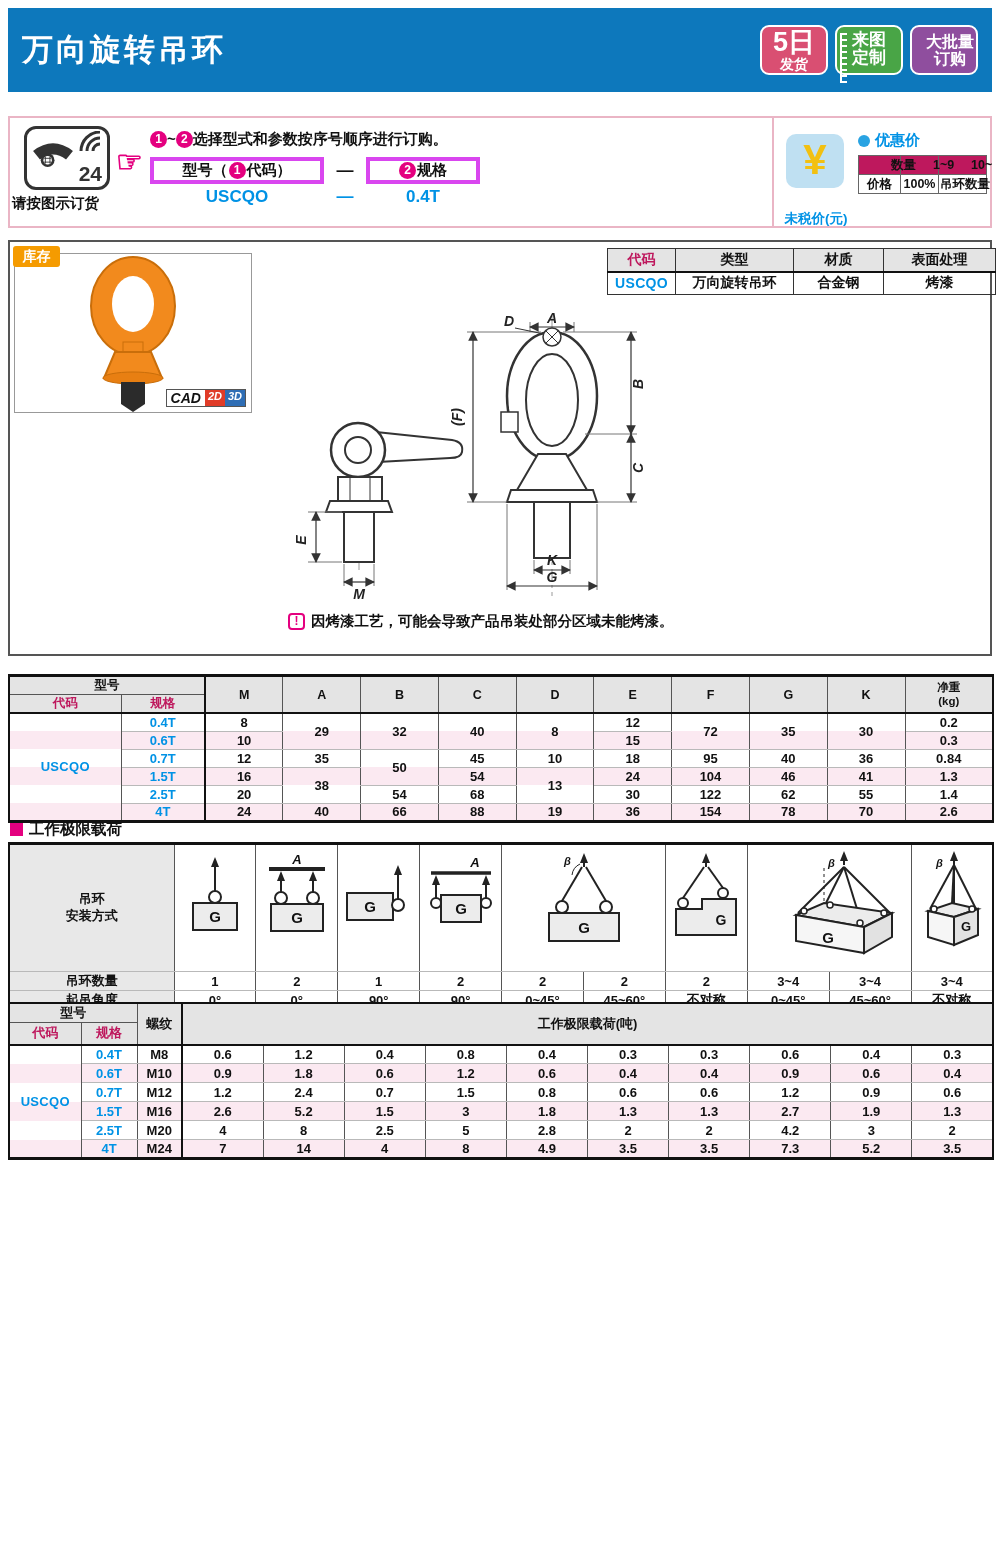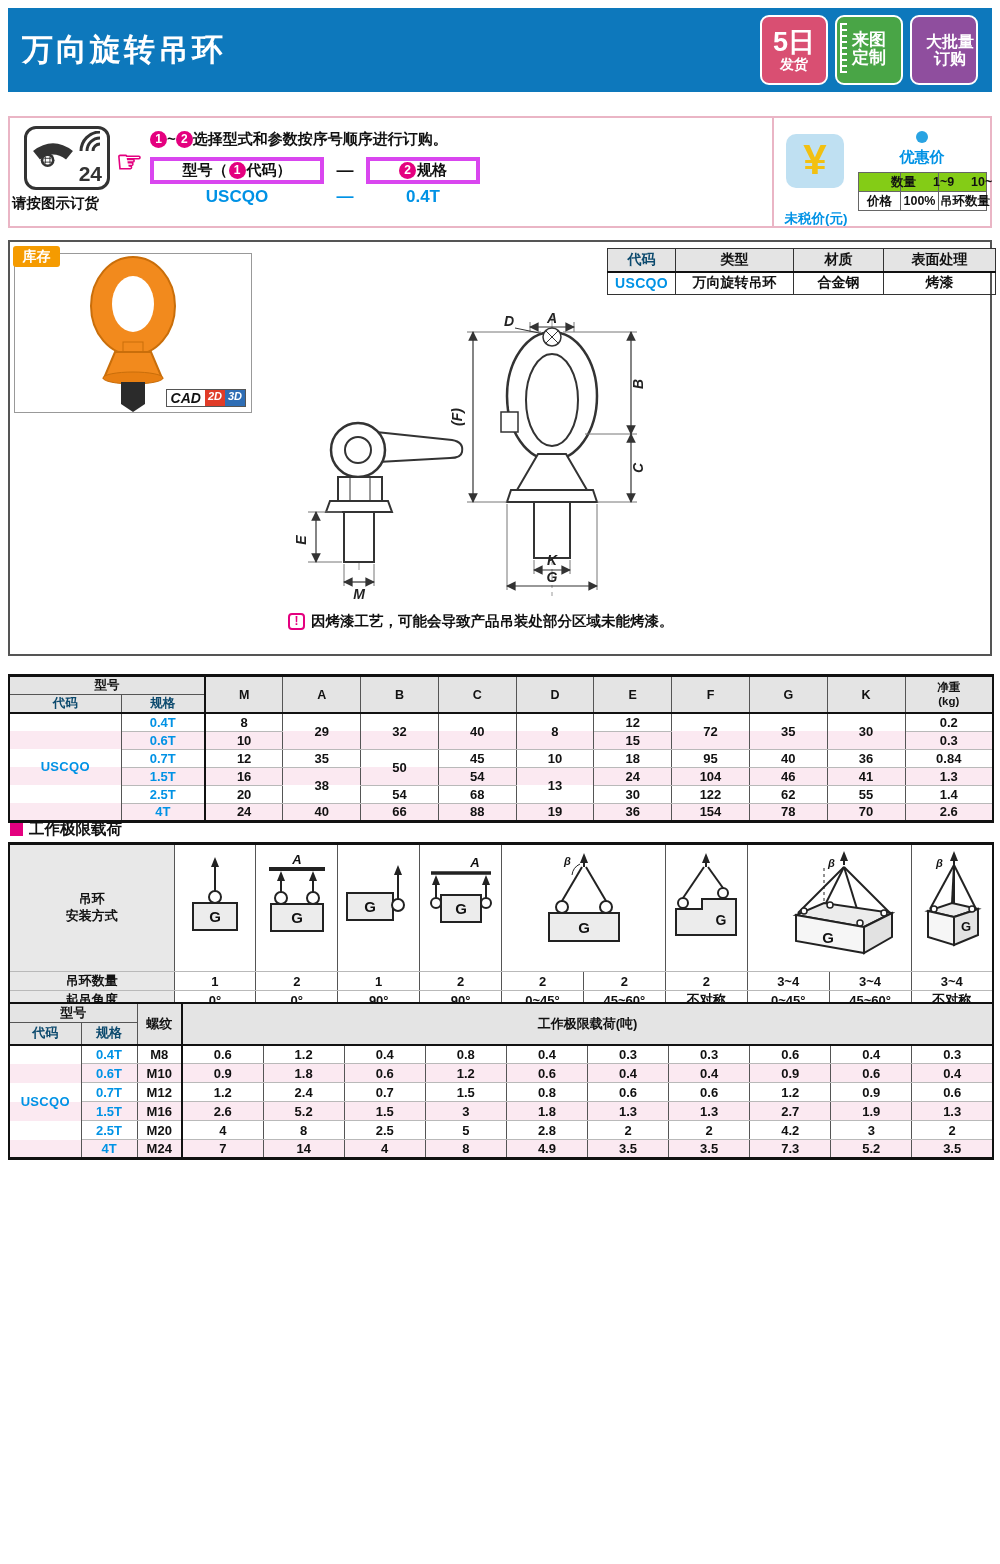--- a/index.html
+++ b/index.html
@@ -8,21 +8,21 @@
     background: #fff; font-family: "Liberation Sans", sans-serif;
     font-weight: bold; color: #111;
   }
   .abs { position: absolute; }
 
   
   .banner { left: 8px; top: 8px; width: 984px; height: 84px; background: #0d78bc;
     display: flex; align-items: center; justify-content: space-between; padding: 0 14px; }
   .banner-title { color: #fff; font-size: 31px; letter-spacing: 3px; }
   .badges { display: flex; gap: 7px; }
-  .badge { width: 68px; height: 70px; border-radius: 9px; border: 2px solid #fff;
+  .badge { width: 68px; height: 50px; border-radius: 9px; border: 2px solid #fff;
     color: #fff; display: flex; flex-direction: column; align-items: center;
     justify-content: center; line-height: 1.08; text-align: center; position: relative; }
   .badge-ship { background: #d94f72; } .badge-ship .b1 { font-size: 27px; } .badge-ship .b2 { font-size: 14px; }
   .badge-custom { background: #49a546; font-family: Liberation Mono, monospace; } .badge-custom .b1, .badge-custom .b2 { font-size: 17px; }
   .badge-bulk { background: #8f4e9e; padding-left: 12px; } .badge-bulk .b1, .badge-bulk .b2 { font-size: 16px; }
   .ruler-strip { position: absolute; left: 3px; top: 6px; width: 7px; height: 50px;
     background: repeating-linear-gradient(#fff 0, #fff 2px, transparent 2px, transparent 6px);
     border-left: 2px solid #fff; }
 
   
@@ -44,25 +44,25 @@
   .obox1 { width: 174px; } .obox2 { width: 114px; }
   .odash { width: 42px; text-align: center; font-size: 17px; }
   .exrow { display: flex; margin-top: 3px; color: #0092e5; font-size: 17px; }
   .exc { width: 174px; text-align: center; } .exd { width: 42px; text-align: center; } .exs { width: 114px; text-align: center; }
   .yen { position: absolute; left: 12px; top: 16px; width: 58px; height: 54px;
     background: #bfe0f2; border-radius: 10px; color: #f2c011; font-size: 42px;
     line-height: 52px; text-align: center; }
   .tax { position: absolute; left: 0px; top: 92px; width: 84px; text-align: center;
     color: #0092e5; font-size: 13.5px; }
   .pricebox { position: absolute; left: 84px; top: 13px; width: 128px; }
-  .ptitle { color: #0092e5; font-size: 15px; display: flex; align-items: center; gap: 5px; flex-direction: column; }
+  .ptitle { color: #0092e5; font-size: 15px; display: flex; align-items: center; gap: 5px; }
   .pdot { width: 12px; height: 12px; border-radius: 50%; background: #29a3e2; }
   .ptable { border-collapse: collapse; margin-top: 5px; width: 128px; table-layout: fixed; }
   .ptable td { border: 1px solid #666; text-align: center; font-size: 12.5px; height: 19px; padding: 0 1px; white-space: nowrap; }
-  .ptable .ph { background: #84cc16; padding-left: 32px; }
+  .ptable .ph { background: #be185d; padding-left: 32px; }
 
   
   .prod { left: 8px; top: 240px; width: 984px; height: 416px; border: 2px solid #555; background: #fff; }
   .stock { position: absolute; left: 3px; top: 4px; width: 47px; height: 21px;
     background: #f59b00; color: #fff; font-size: 14px; line-height: 21px;
     text-align: center; border-radius: 3px; z-index: 2; }
   .photo { position: absolute; left: 4px; top: 11px; width: 238px; height: 160px;
     border: 1px solid #999; display: flex; align-items: center; justify-content: center; }
   .cadb { position: absolute; right: 5px; bottom: 5px; display: flex; border: 1.5px solid #555; background: #fff; }
   .cad { padding: 0 4px; font-size: 14px; font-style: italic; align-self: center; }
@@ -77,21 +77,21 @@
   .note { position: absolute; left: 278px; top: 370px; display: flex; align-items: center; gap: 6px; font-size: 14.5px; }
   .noteic { width: 17px; height: 17px; border: 2px solid #e4007f; border-radius: 4px;
     color: #e4007f; font-size: 12px; line-height: 12px; text-align: center; }
   .dl { font-size: 14px; font-weight: bold; font-style: italic; fill: #222; }
 
   
   table.dat { border-collapse: collapse; table-layout: fixed; width: 986px; }
   table.dat td { border-left: 1px solid #555; border-right: 1px solid #555;
     border-top: 1px solid #b9b9b9; border-bottom: 1px solid #b9b9b9;
     text-align: center; padding: 0; font-size: 13px; white-space: nowrap; overflow: hidden; vertical-align: middle; }
-  .mag { color: #0c4a6e; } .blue { color: #0092e5; } .code { font-size: 14.5px; letter-spacing: .3px; }
+  .mag { color: #be185d; } .blue { color: #0092e5; } .code { font-size: 14.5px; letter-spacing: .3px; }
   .thkr { border-right: 2px solid #111 !important; }
   .nb { border-bottom: 1px solid #555 !important; }
   .pre { white-space: pre-line !important; line-height: 1.3; }
   .wt { white-space: pre-line !important; font-size: 11.5px !important; line-height: 1.15; }
   .lab { background: #e8e8e8; }
 
   .dimtbl { position: absolute; left: 8px; top: 674px; border: 2px solid #111; border-top-width: 3px; border-bottom-width: 3px; }
   .dimtbl thead td { background: #e4e4e4; height: 14px; font-size: 12.5px; border-bottom: 2px solid #111; }
   .dimtbl tbody td { height: 18px; }
   .dimtbl tbody { background: repeating-linear-gradient(#fff 0, #fff 18px, #fbe9f1 18px, #fbe9f1 36px); }

